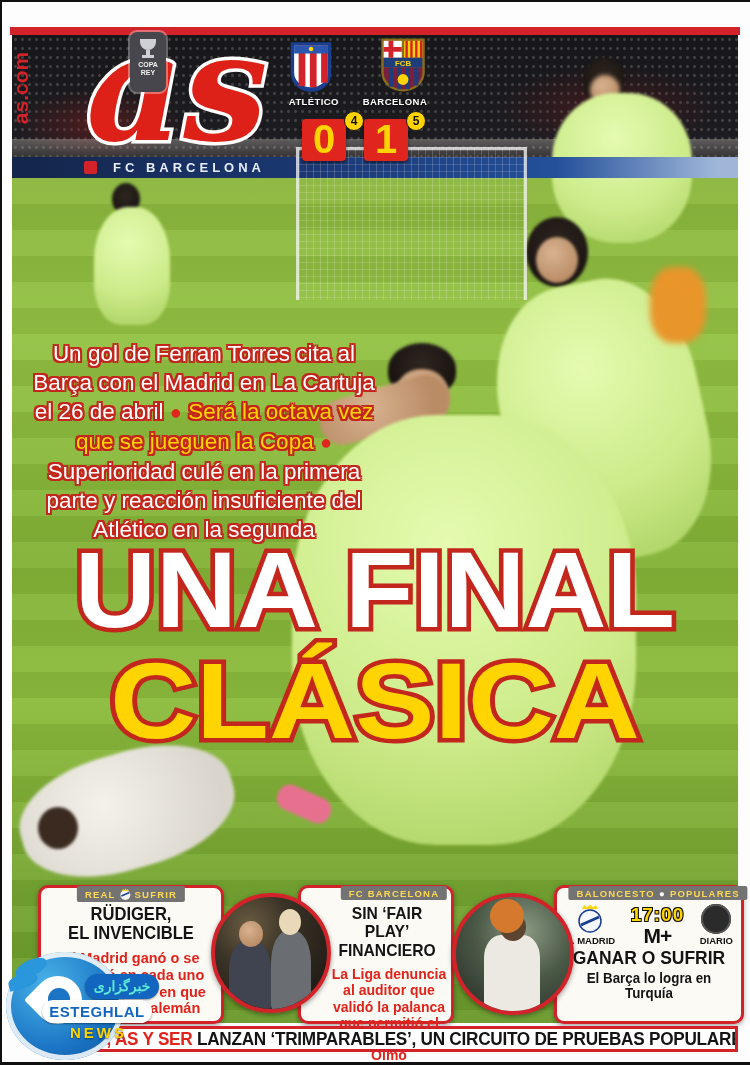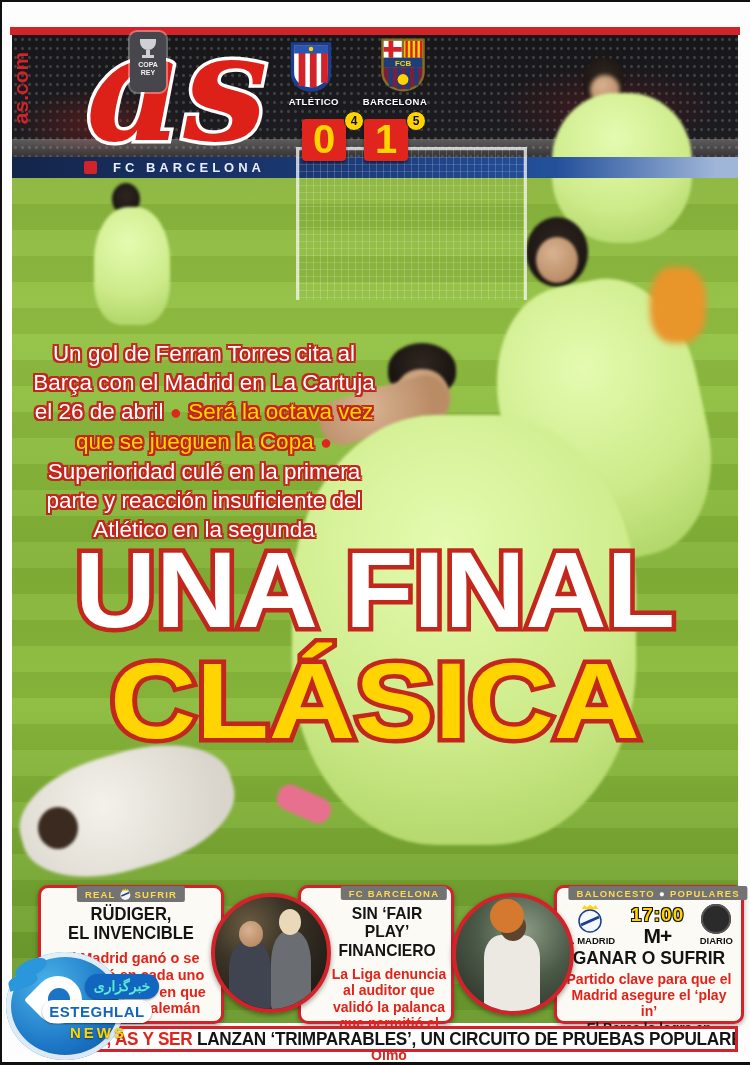--- a/index.html
+++ b/index.html
@@ -292,21 +292,20 @@
       <div class="match-col">
         <span class="match-time">17:00</span>
         <span class="match-tv">M+</span>
       </div>
       <div class="match-col">
         <div class="paris-crest"></div>
         <span class="match-label">DIARIO</span>
       </div>
     </div>
     <div class="card-h" style="font-size:19px;margin-top:2px;">GANAR O SUFRIR</div>
-    <div class="card-b" style="font-size:14px;margin:2px 6px 0;">Partido clave para que el Madrid asegure el ‘play in’</div>
     <div class="card-h" style="font-size:14.5px;margin-top:2px;">El Barça lo logra en Turquía</div>
   </div>
 
   <div class="credit">JAVIER GANDUL / DIARIO AS</div>
 
   <div class="bottom-bar">
     <div class="bb-inner">
       <span class="bb-red">FETRI, AS Y SER</span><span class="bb-black"> LANZAN ‘TRIMPARABLES’, UN CIRCUITO DE PRUEBAS POPULARES DE TRIATLÓN</span>
     </div>
   </div>

